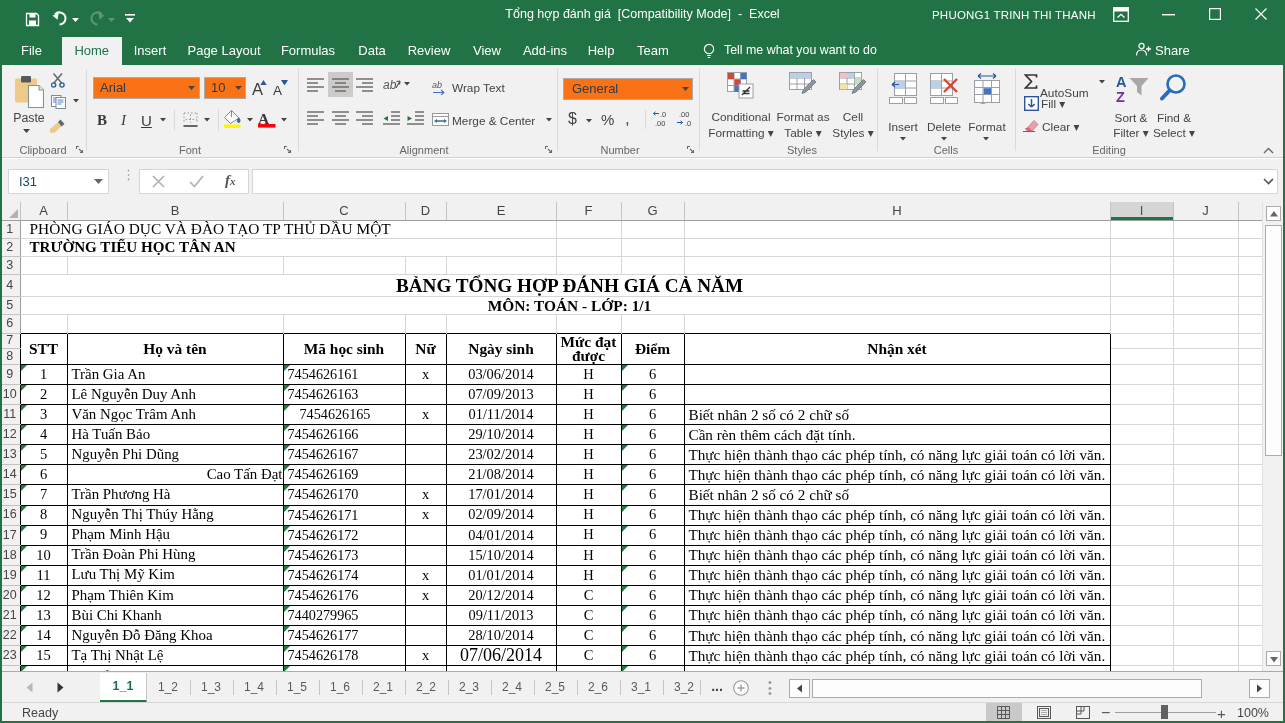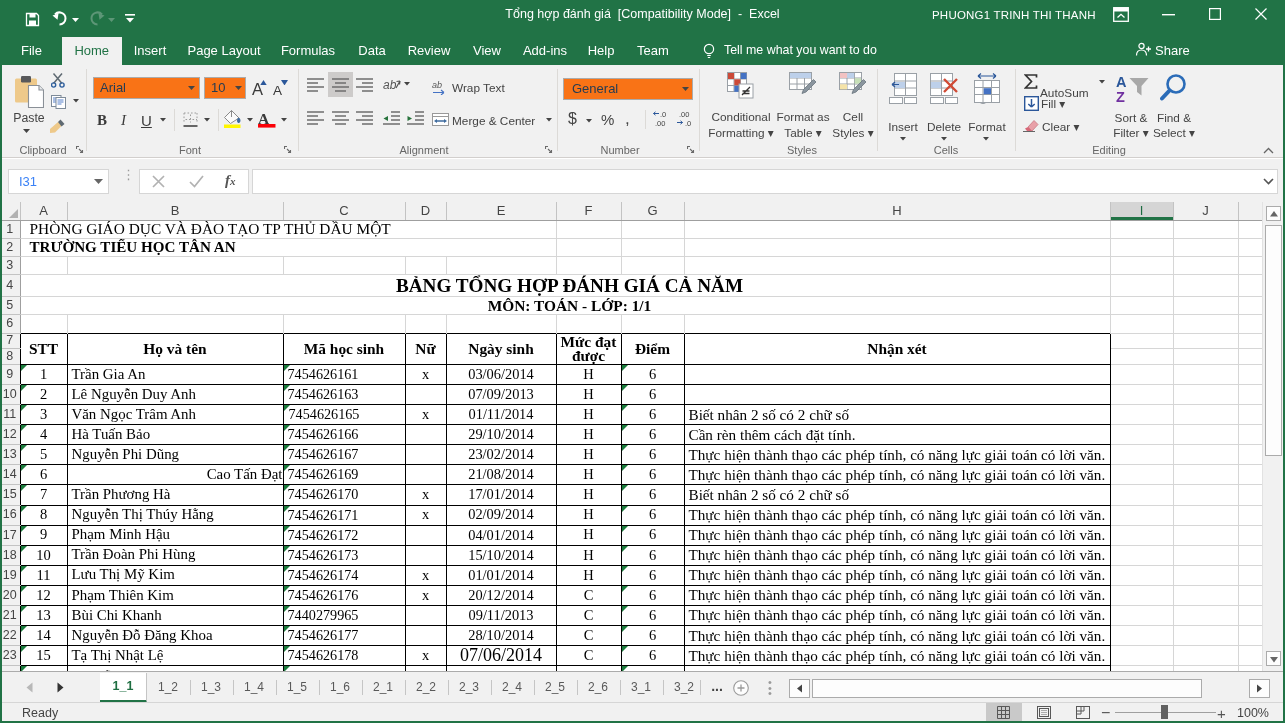--- a/index.html
+++ b/index.html
@@ -15,21 +15,21 @@
 #hometab { position:absolute; left:62px; top:36.5px; width:59.5px; height:28.5px; background:#f1f1f1; color:#217346; line-height:28px; text-align:center; font-size:13px; }
 
 #ribbon { left:0; top:65px; width:1285px; height:93px; background:#f1f1f1; border-bottom:1px solid #d2cfcd; }
 .gdiv { position:absolute; top:4px; height:82px; width:1px; background:#dcdad7; }
 .glabel { position:absolute; top:79px; height:14px; font-size:11px; color:#666; text-align:center; }
 .btxt { position:absolute; font-size:11.8px; color:#444; }
 .combo { position:absolute; background:#f97316; border:1px solid #ababab; height:21px; font-size:13px; color:#222; }
 .dlaunch { position:absolute; top:81px; width:9px; height:9px; }
 
 #fbar { left:0; top:159px; width:1285px; height:43px; background:#f1f1f1; }
-#nbox { position:absolute; left:8px; top:10px; width:101px; height:25px; background:#fff; border:1px solid #d6d6d6; font-size:13px; color:#3b82f6; line-height:23px; padding-left:10px; }
+#nbox { position:absolute; left:8px; top:10px; width:101px; height:25px; background:#fff; border:1px solid #d6d6d6; font-size:13px; color:#0c4a6e; line-height:23px; padding-left:10px; }
 #fxbox { position:absolute; left:139px; top:10px; width:110px; height:25px; background:#fff; border:1px solid #d6d6d6; }
 #finput { position:absolute; left:252px; top:10px; width:1026px; height:25px; background:#fff; border:1px solid #d6d6d6; }
 
 #sheet { left:0; top:202px; width:1262px; height:470px; background:#fff; overflow:hidden; }
 table#grid { border-collapse:collapse; table-layout:fixed; width:1262px; }
 #grid td { border-right:1px solid #d6d6d6; border-bottom:1px solid #d6d6d6; font-family:"Liberation Serif", serif; font-size:15.8px; color:#000; overflow:hidden; white-space:nowrap; padding:0; vertical-align:middle; position:relative; line-height:1.06; }
 #grid td.hd { background:#f1f1f1; font-family:"Liberation Sans", sans-serif; font-size:13px; color:#454545; text-align:center; border-right:1px solid #c3c3c3; border-bottom:1px solid #9f9f9f; overflow:visible; }
 #grid td.rh { background:#f1f1f1; font-family:"Liberation Sans", sans-serif; font-size:12.5px; color:#454545; text-align:center; border-right:1px solid #9f9f9f; border-bottom:1px solid #c3c3c3; }
 #grid td.blk { border:1px solid #000; }
 #grid td.nb { border-right:none; }
@@ -549,21 +549,21 @@
           <td class="blk ctr" style="font-size:14.5px;"><span class="tri"></span>6</td>
           <td class="blk" style="padding-left:4px;font-size:15.2px;"></td>
           <td></td>
           <td></td>
           <td class="nb"></td>
         </tr>
         <tr style="height:20.1px">
           <td class="rh" style="border-right:none;">11</td>
           <td class="blk ctr" style="font-size:14.5px;"><span class="tri"></span>3</td>
           <td class="blk" style="padding-left:4px;font-size:14.9px;">Văn Ngọc Trâm Anh</td>
-          <td class="blk" style="padding-left:5px;font-size:14.2px;"><span class="tri"></span>7454626165</td>
+          <td class="blk" style="padding-left:16px;font-size:14.2px;"><span class="tri"></span>7454626165</td>
           <td class="blk ctr" style="font-size:14.5px;">x</td>
           <td class="blk ctr" style="font-size:14.4px;">01/11/2014</td>
           <td class="blk ctr" style="font-size:14.5px;">H</td>
           <td class="blk ctr" style="font-size:14.5px;"><span class="tri"></span>6</td>
           <td class="blk" style="padding-left:4px;font-size:15.2px;">Biết nhân 2 số có 2 chữ số</td>
           <td></td>
           <td></td>
           <td class="nb"></td>
         </tr>
         <tr style="height:20.1px">

